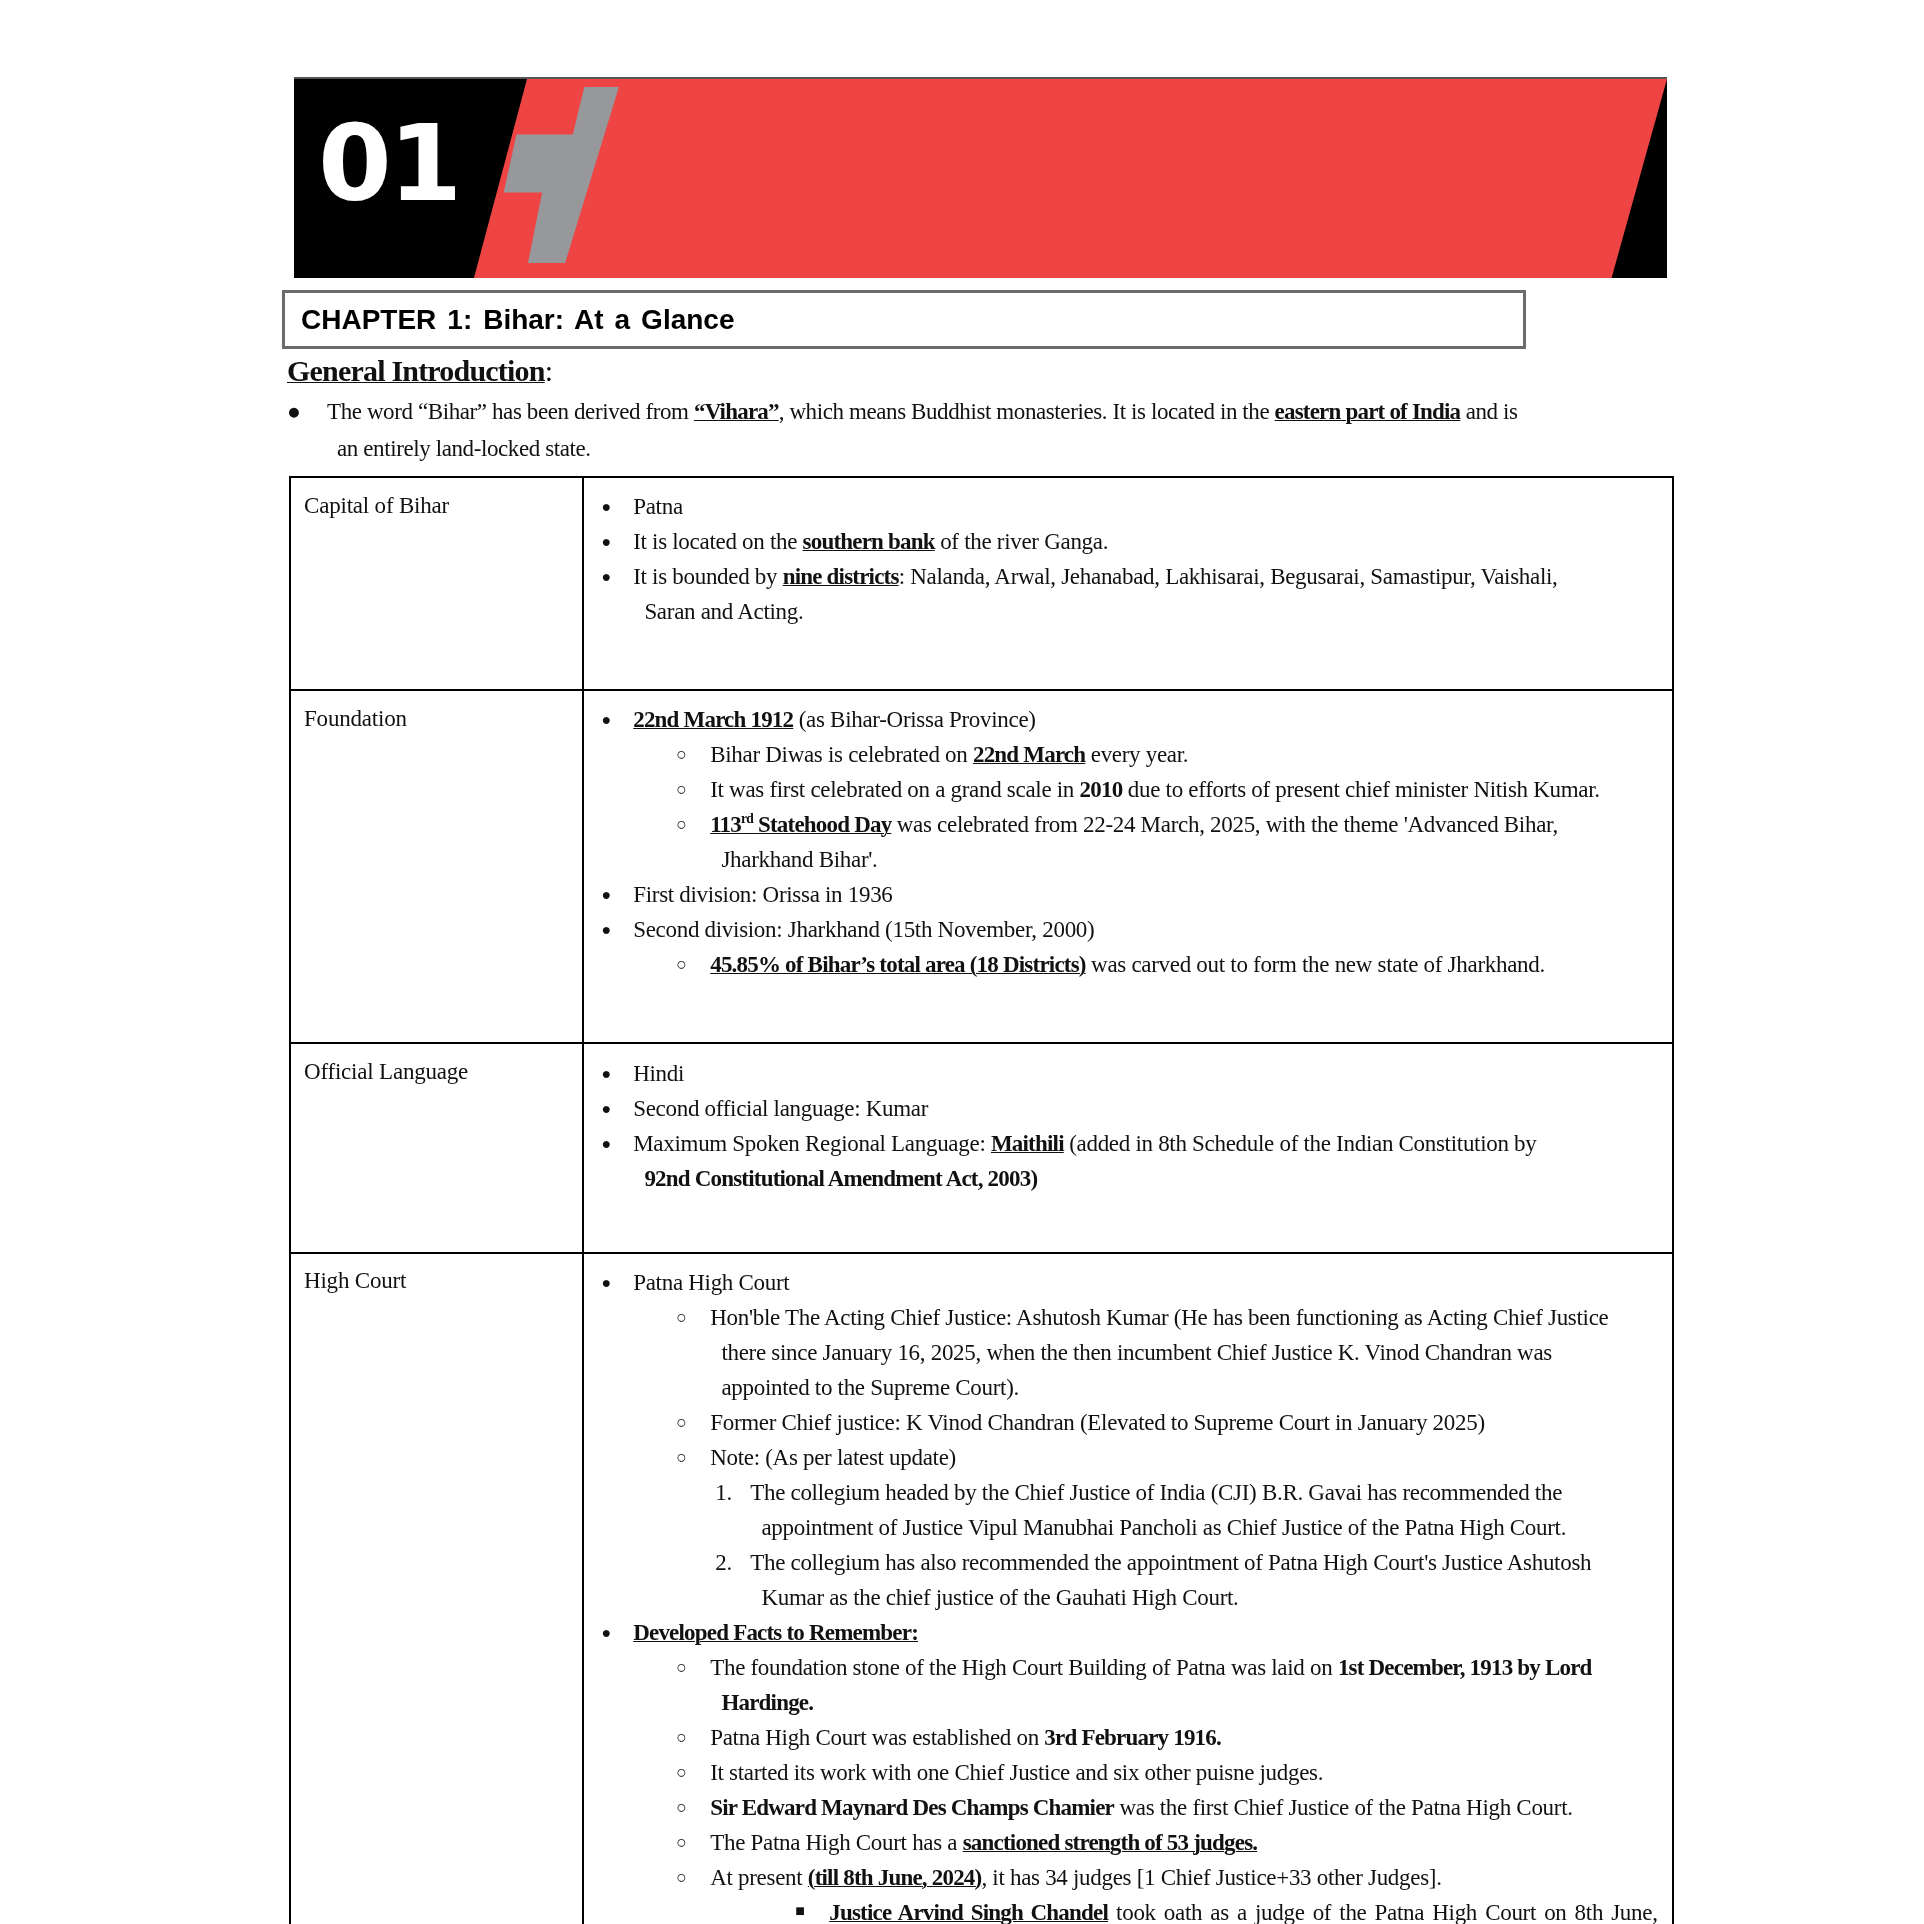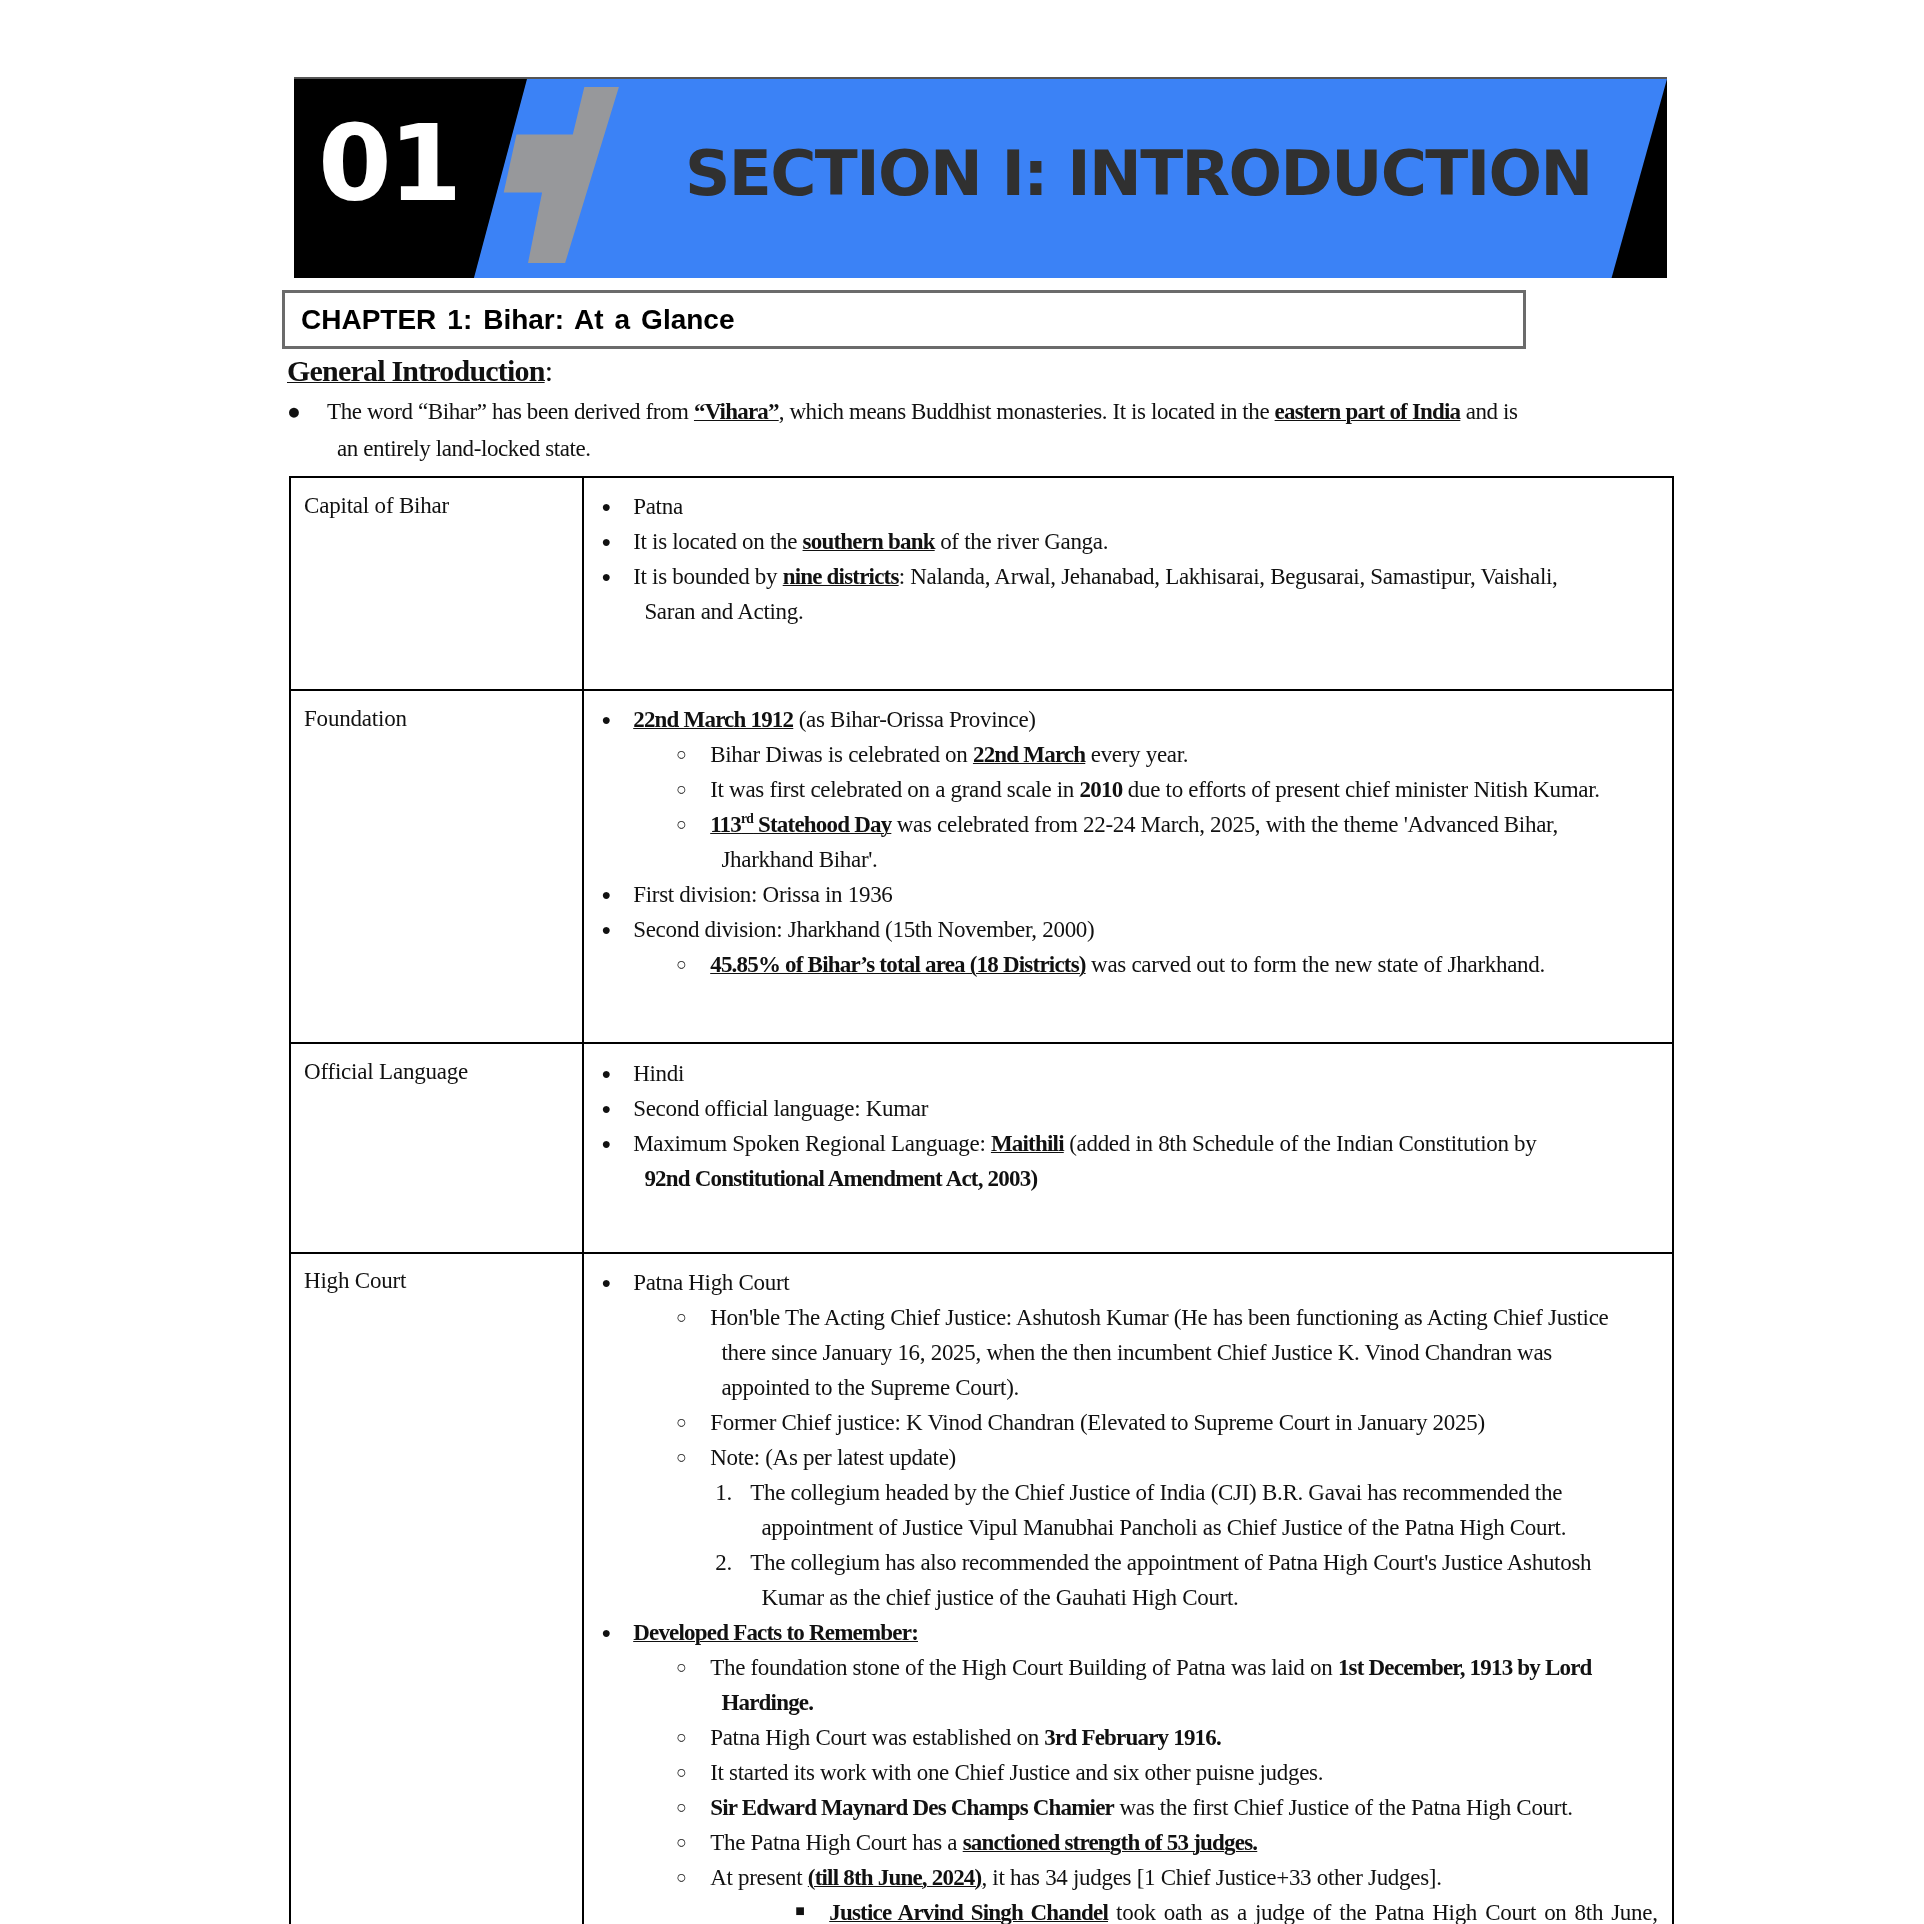--- a/index.html
+++ b/index.html
@@ -1,18 +1,18 @@
 <!DOCTYPE html>
 <html style="font-size:13px"><head>
 <meta charset="utf-8">
 <style>
   html, body { margin:0; padding:0; background:#ffffff; }
   body { width:1925px; height:1925px; position:relative; overflow:hidden;
          font-family:"Liberation Serif", serif; color:#111; }
-  .banner { position:absolute; left:294px; top:77px; width:1373px; height:201px; background:#3b82f6;
+  .banner { position:absolute; left:294px; top:77px; width:1373px; height:201px; background:#ef4444;
             border-top:2.4px solid #555; box-sizing:border-box; overflow:hidden; }
   .banner .black-left { position:absolute; left:0; top:0; width:233px; height:201px; background:#000;
             clip-path:polygon(0 0, 100% 0, 77% 100%, 0 100%); }
   .banner .black-right { position:absolute; right:0; top:0; width:56px; height:201px; background:#000;
             clip-path:polygon(100% 0, 100% 100%, 0 100%); }
   .banner .stripe { position:absolute; left:202px; top:8px; width:128px; height:176px; background:#97989b;
             clip-path:polygon(69% 0, 96% 0, 54% 100%, 25% 100%, 36% 60%, 6% 60%, 16% 27%, 60% 27%); }
   .banner .num { position:absolute; left:24px; top:32px; font-family:"DejaVu Sans", sans-serif; font-weight:bold;
             font-size:106px; color:#fff; letter-spacing:-3.2px; line-height:1; }
   .banner .title { position:absolute; left:391px; top:63px; font-family:"DejaVu Sans", sans-serif; font-weight:bold;
@@ -50,21 +50,20 @@
   .row1 td { height:184px; } .row2 td { height:324px; } .row3 td { height:180px; } .row4 td { height:699px; }
 </style>
 </head>
 <body>
 
 <div class="banner">
   <div class="black-left"></div>
   <div class="stripe"></div>
   <div class="black-right"></div>
   <div class="num">01</div>
-  <div class="title">SECTION I: INTRODUCTION</div>
 </div>
 
 <div class="chapter">
   <span>CHAPTER 1: Bihar: At a Glance</span>
 </div>
 
 <div class="gen-intro">
   <span class="u">General Introduction</span><span class="colon">:</span>
 </div>
 <div class="intro-para">

